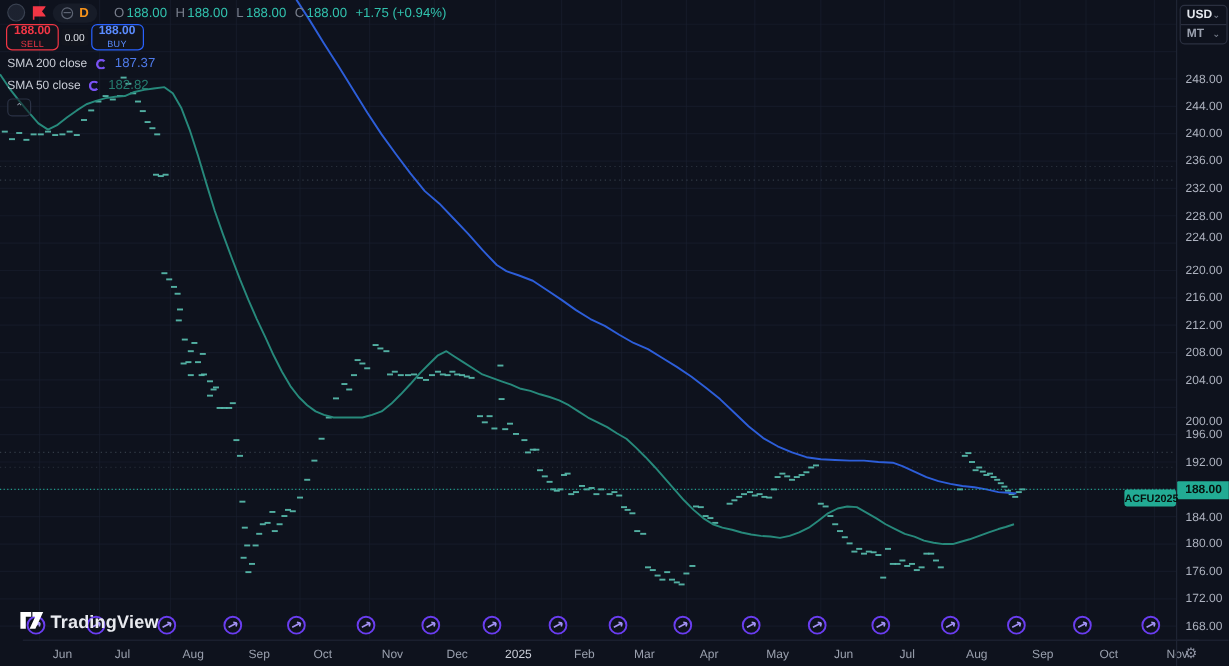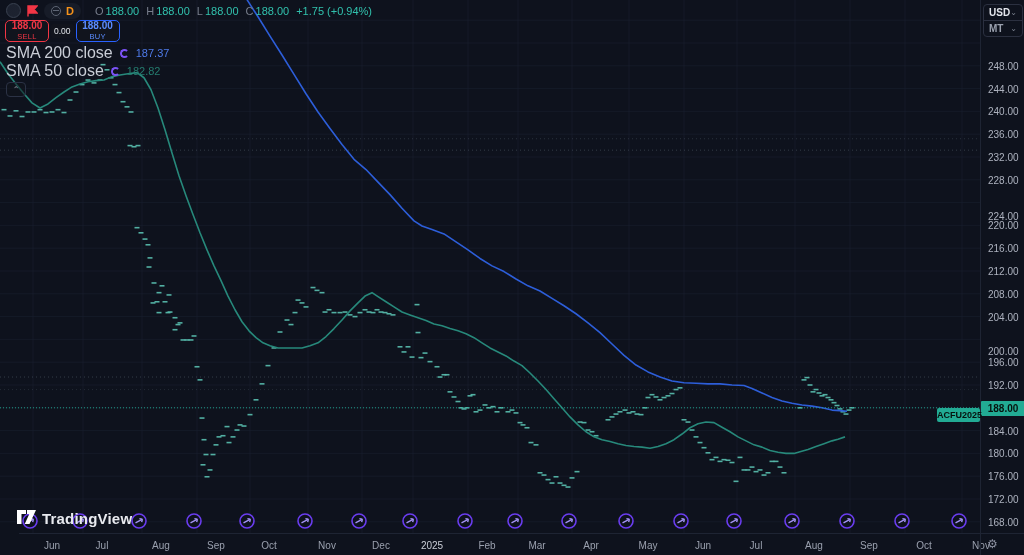--- a/index.html
+++ b/index.html
@@ -63,21 +63,21 @@
   #sell-box { border:1.5px solid #f23645; color:#f23645; }
   #buy-box  { border:1.5px solid #2962ff; color:#5b8cff; }
   .trade-price { font-size:10px; font-weight:bold; }
   .trade-side  { font-size:7.5px; margin-top:2px; letter-spacing:.3px; }
   #spread { background:#11141d; color:#e3e6ec; font-size:8.5px; padding:2px 3px;
             border-radius:2px; margin:0 2px; }
 
   
   #indicators { position:absolute; left:6px; top:45px; z-index:10; }
   .ind-row { display:flex; align-items:center; gap:7px; height:16px; margin-bottom:2px; }
-  .ind-name { font-size:16px; color:#c9cdd6; }
+  .ind-name { font-size:10px; color:#c9cdd6; }
   .spinner { width:9px; height:9px; border-radius:50%; border:2px solid #7a52f4;
              border-right-color:transparent; }
   .ind-val { font-size:11px; font-weight:500; }
   .ind-val.v200 { color:#4f7bea; }
   .ind-val.v50  { color:#257c6f; }
   #collapse-btn { margin-top:3px; width:20px; height:15px; border:1px solid #2b3245;
                   border-radius:4px; display:flex; align-items:center; justify-content:center;
                   color:#9aa0ae; font-size:8px; cursor:pointer; background:#11141d88; }
 
   
@@ -520,21 +520,21 @@
       </div>
     </div>
     <div id="price-labels">
         <div class="price-label" style="top: 24px;">252.00</div>
         <div class="price-label" style="top: 60.8px;">248.00</div>
         <div class="price-label" style="top: 83.6px;">244.00</div>
         <div class="price-label" style="top: 106.4px;">240.00</div>
         <div class="price-label" style="top: 129.2px;">236.00</div>
         <div class="price-label" style="top: 152px;">232.00</div>
         <div class="price-label" style="top: 174.8px;">228.00</div>
-        <div class="price-label" style="top: 211px;">224.00</div>
+        <div class="price-label" style="top: 193px;">224.00</div>
         <div class="price-label" style="top: 220.4px;">220.00</div>
         <div class="price-label" style="top: 243.2px;">216.00</div>
         <div class="price-label" style="top: 266px;">212.00</div>
         <div class="price-label" style="top: 288.8px;">208.00</div>
         <div class="price-label" style="top: 311.6px;">204.00</div>
         <div class="price-label" style="top: 346px;">200.00</div>
         <div class="price-label" style="top: 357.2px;">196.00</div>
         <div class="price-label" style="top: 380px;">192.00</div>
         <div class="price-label highlight" style="top: 400.8px;">188.00</div>
         <div class="price-label" style="top: 425.6px;">184.00</div>

